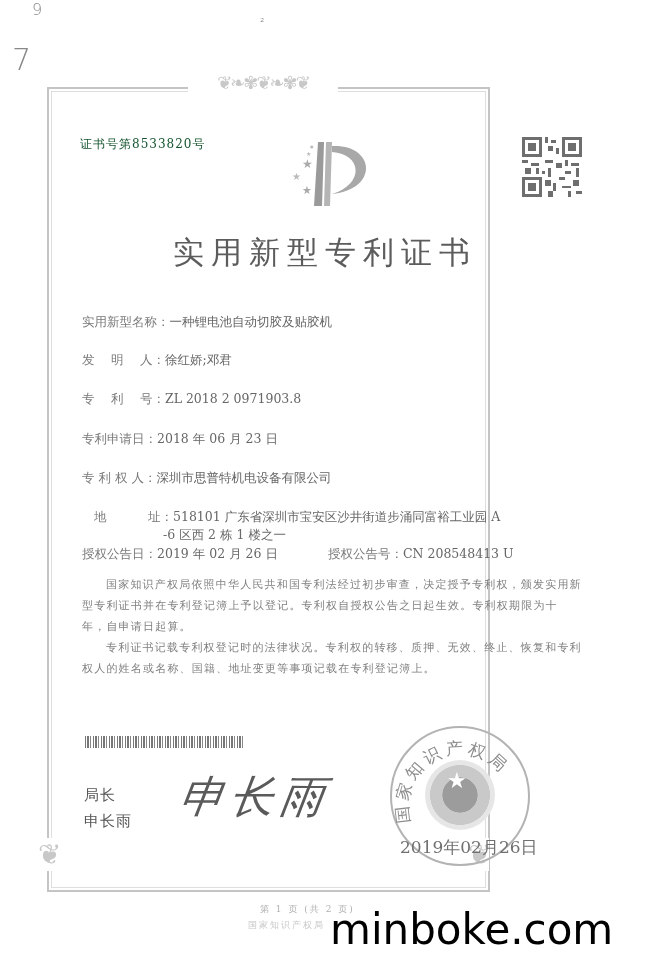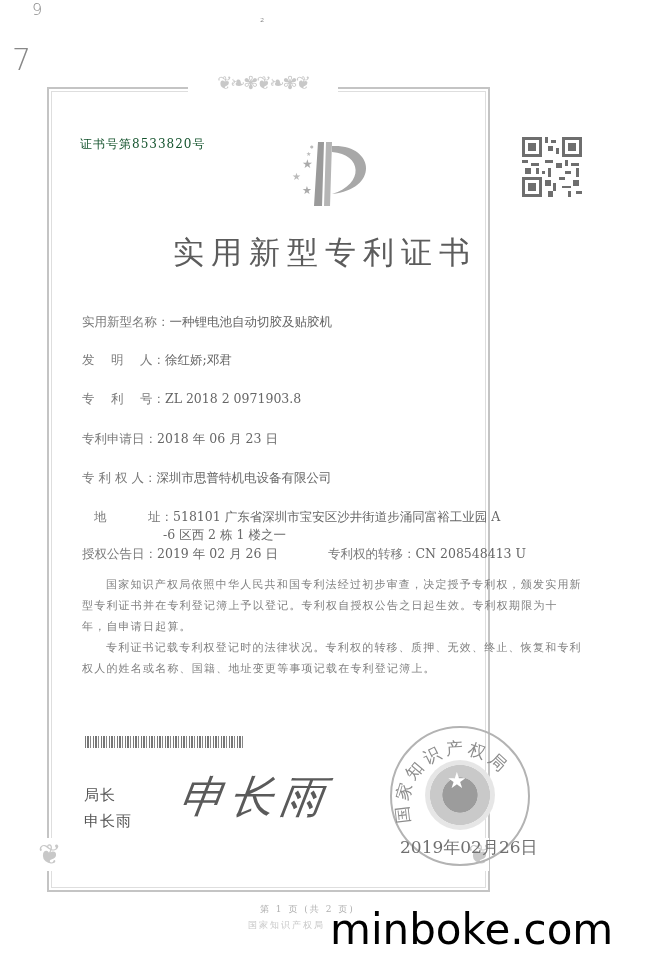--- a/index.html
+++ b/index.html
@@ -113,21 +113,21 @@
 </div>
 <div class="abs row" style="top:509px;margin-left:12px;">
   <span class="lbl">地　　　 址：</span><span class="val">518101 广东省深圳市宝安区沙井街道步涌同富裕工业园 A</span>
 </div>
 <div class="abs row" style="top:527px;left:163px;">-6 区西 2 栋 1 楼之一</div>
 
 <div class="abs row" style="top:546px;">
   <span class="lbl">授权公告日：</span><span class="val">2019 年 02 月 26 日</span>
 </div>
 <div class="abs row" style="top:546px;left:328px;">
-  <span class="lbl">专利权的转移：</span><span class="val">CN 208548413 U</span>
+  <span class="lbl">授权公告号：</span><span class="val">CN 208548413 U</span>
 </div>
 
 <div class="abs para" style="top:574px;">国家知识产权局依照中华人民共和国专利法经过初步审查，决定授予专利权，颁发实用新型专利证书并在专利登记簿上予以登记。专利权自授权公告之日起生效。专利权期限为十年，自申请日起算。</div>
 <div class="abs para" style="top:637px;">专利证书记载专利权登记时的法律状况。专利权的转移、质押、无效、终止、恢复和专利权人的姓名或名称、国籍、地址变更等事项记载在专利登记簿上。</div>
 
 <div class="abs barcode"></div>
 
 <div class="abs official" style="top:786px;">局长</div>
 <div class="abs official" style="top:812px;">申长雨</div>
 <div class="abs signature">申长雨</div>

